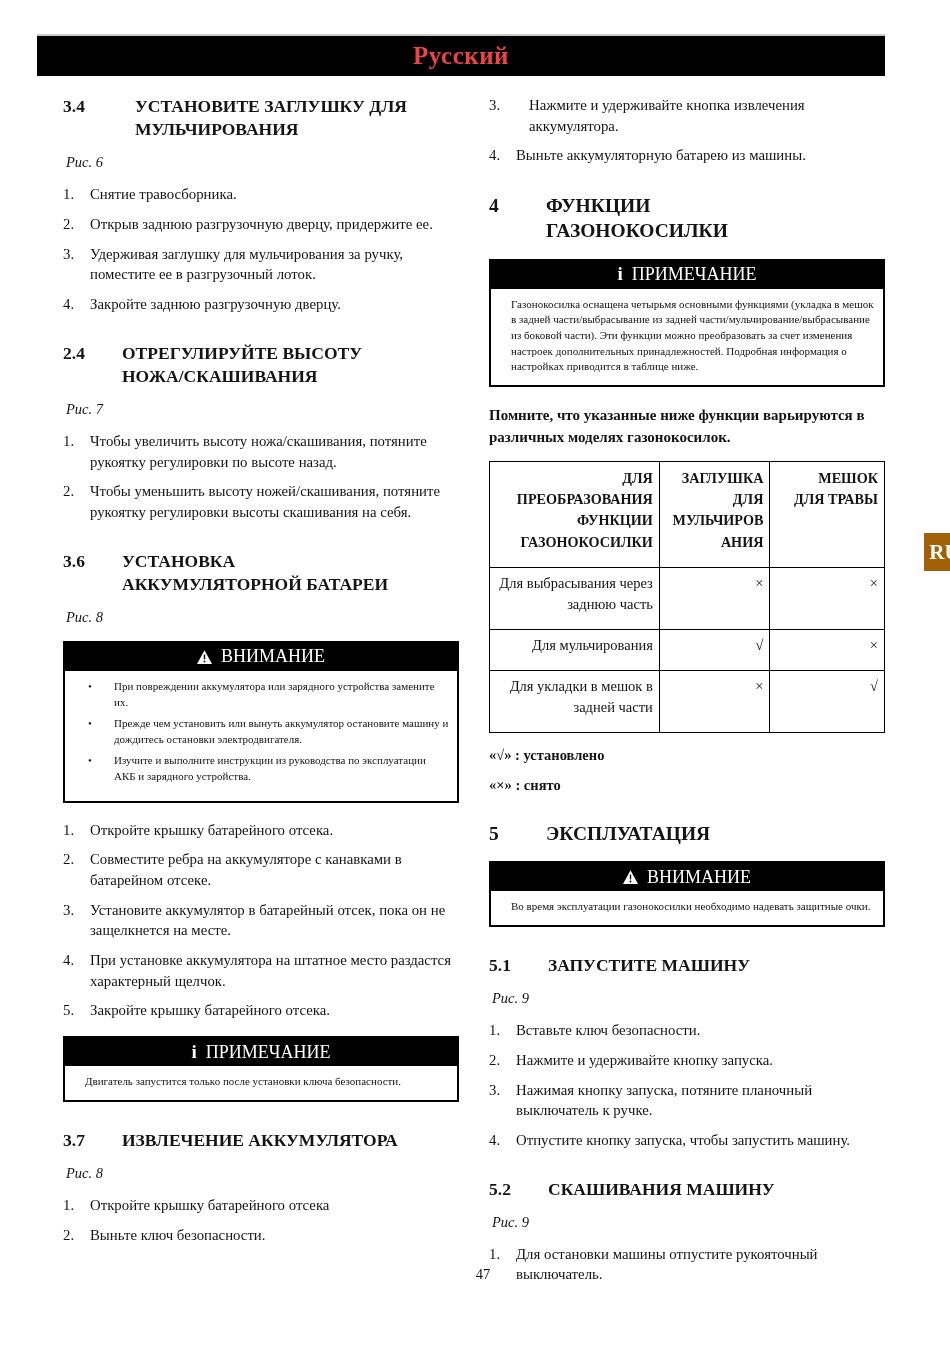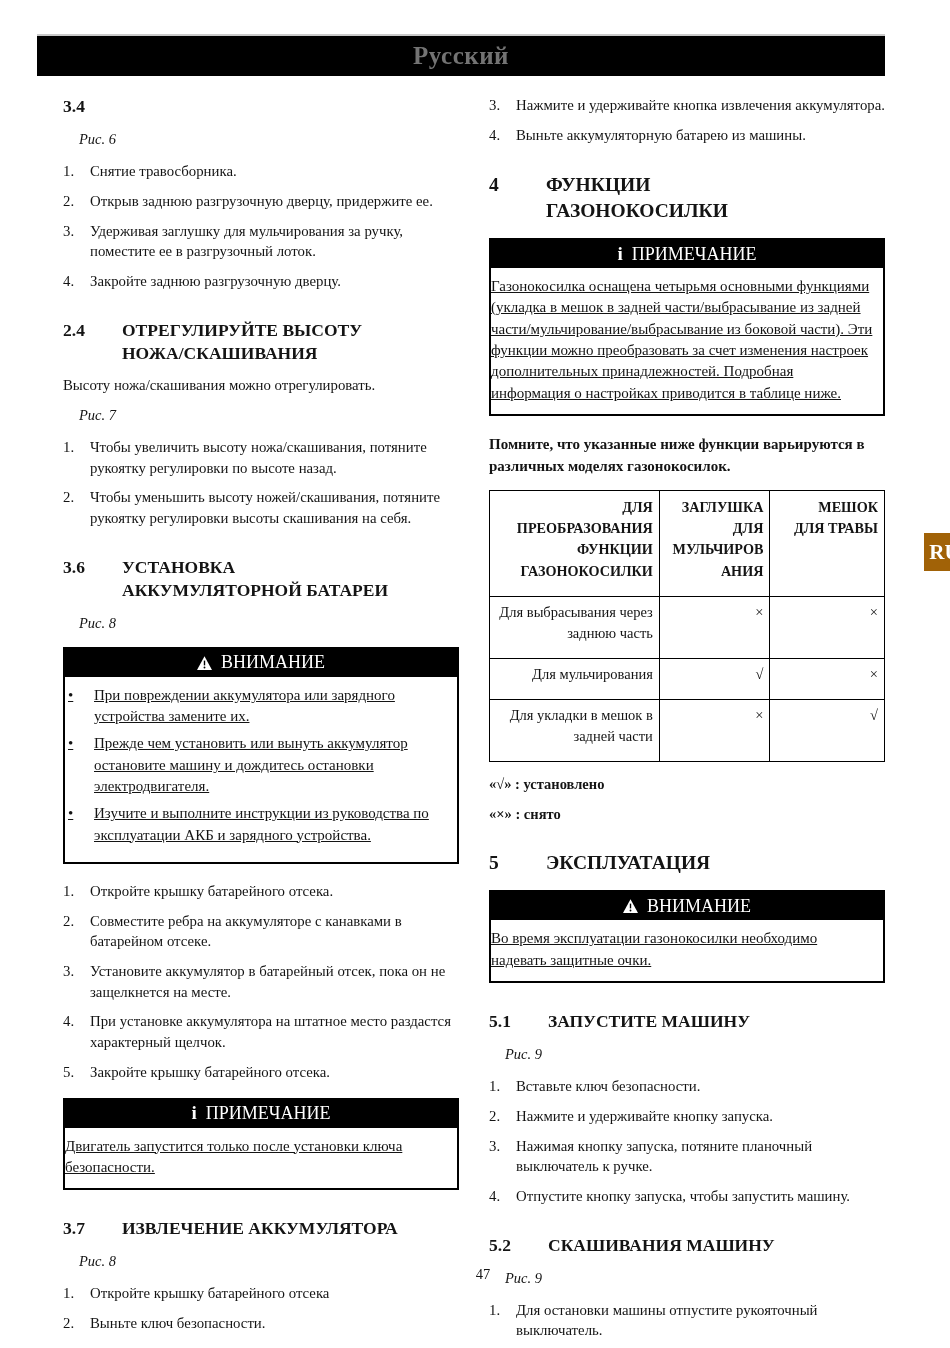--- a/index.html
+++ b/index.html
@@ -7,60 +7,60 @@
     position:relative;
     width:950px;height:1348px;
     background:#ffffff;
     font-family:"Liberation Serif","DejaVu Serif",serif;
     color:#141414;
     overflow:hidden;
   }
   
   .lang-bar{
     position:absolute;left:37px;top:34px;width:848px;height:42px;
-    background:#000;color:#737373;
+    background:#000;color:#ef4444;
     border-top:2px solid #c9c9c9;
     box-sizing:border-box;
     display:flex;align-items:center;justify-content:center;
     font-size:25px;font-weight:bold;letter-spacing:.5px;
   }
   
   .ru-tab{
     position:absolute;left:924px;top:533px;width:41px;height:38px;
     background:#a16207;color:#fff;
     display:flex;align-items:center;justify-content:center;
     font-size:21px;font-weight:bold;
   }
   .cols{
     position:absolute;left:63px;top:95px;width:823px;
     display:flex;gap:30px;
   }
   .col{width:396px;min-width:0;}
-  .col > :first-child{margin-top:0;}
+  .col > :first-child{margin-top:0;gap:13px;}
 
   .h2{display:flex;font-weight:bold;font-size:17.5px;line-height:1.32;margin:27px 0 6px;}
   .h2 .h-num{flex:0 0 59px;}
   .h1{display:flex;font-weight:bold;font-size:19.5px;line-height:1.3;margin:27px 0 10px;}
   .h1 .h-num{flex:0 0 57px;}
   .h-title{white-space:pre-line;}
 
-  .fig{font-style:italic;font-size:14.5px;margin:13px 16px;}
+  .fig{font-style:italic;font-size:14.5px;margin:13px 3px;}
   .intro{font-size:14.8px;margin:12px 0;}
 
   .step{display:flex;font-size:14.8px;line-height:1.4;margin:0 0 9px;}
   .step .num{flex:0 0 27px;}
   .step .txt{flex:1;}
 
   .box{border:2px solid #000;margin:15px 0 17px;}
   .box-head{
     background:#000;color:#fff;height:28px;
     display:flex;align-items:center;justify-content:center;gap:9px;
     font-size:18px;
   }
-  .box-body{padding:8px 8px 10px 0;font-size:15px;line-height:1.42;text-decoration:underline;}
+  .box-body{padding:8px 8px 10px 20px;font-size:11px;line-height:1.42;}
   .bullet-row{display:flex;margin:0 0 6px;}
   .bullet-row .marker{flex:0 0 26px;padding-left:3px;}
   .w-icon{display:flex;align-items:center;}
   .info-icon{font-weight:bold;font-size:19px;font-style:normal;line-height:1;position:relative;top:-1px;}
 
   .bold-note{font-weight:bold;font-size:15px;line-height:1.5;margin:17px 0 12px;}
 
   .func-table{border-collapse:collapse;width:100%;margin:12px 0 14px;table-layout:fixed;}
   .func-table col.c1{width:43%;}
   .func-table col.c2{width:28%;}
@@ -90,20 +90,22 @@
   </div>
 
   <div class="ru-tab">RU</div>
 
   <div class="cols">
 
     <section class="col">
 
       <div class="h2">
         <span class="h-num">3.4</span>
+        <span class="h-title">УСТАНОВИТЕ ЗАГЛУШКУ ДЛЯ
+МУЛЬЧИРОВАНИЯ</span>
       </div>
       <p class="fig">Рис. 6</p>
       <div class="step">
           <span class="num">1.</span>
           <span class="txt">Снятие травосборника.</span>
         </div>
       <div class="step">
           <span class="num">2.</span>
           <span class="txt">Открыв заднюю разгрузочную дверцу, придержите ее.</span>
         </div>
@@ -114,21 +116,20 @@
       <div class="step">
           <span class="num">4.</span>
           <span class="txt">Закройте заднюю разгрузочную дверцу.</span>
         </div>
 
       <div class="h2">
         <span class="h-num">2.4</span>
         <span class="h-title">ОТРЕГУЛИРУЙТЕ ВЫСОТУ
 НОЖА/СКАШИВАНИЯ</span>
       </div>
-      <p class="intro">Высоту ножа/скашивания можно отрегулировать.</p>
       <p class="fig">Рис. 7</p>
       <div class="step">
           <span class="num">1.</span>
           <span class="txt">Чтобы увеличить высоту ножа/скашивания, потяните рукоятку регулировки по высоте назад.</span>
         </div>
       <div class="step">
           <span class="num">2.</span>
           <span class="txt">Чтобы уменьшить высоту ножей/скашивания, потяните рукоятку регулировки высоты скашивания на себя.</span>
         </div>
 

